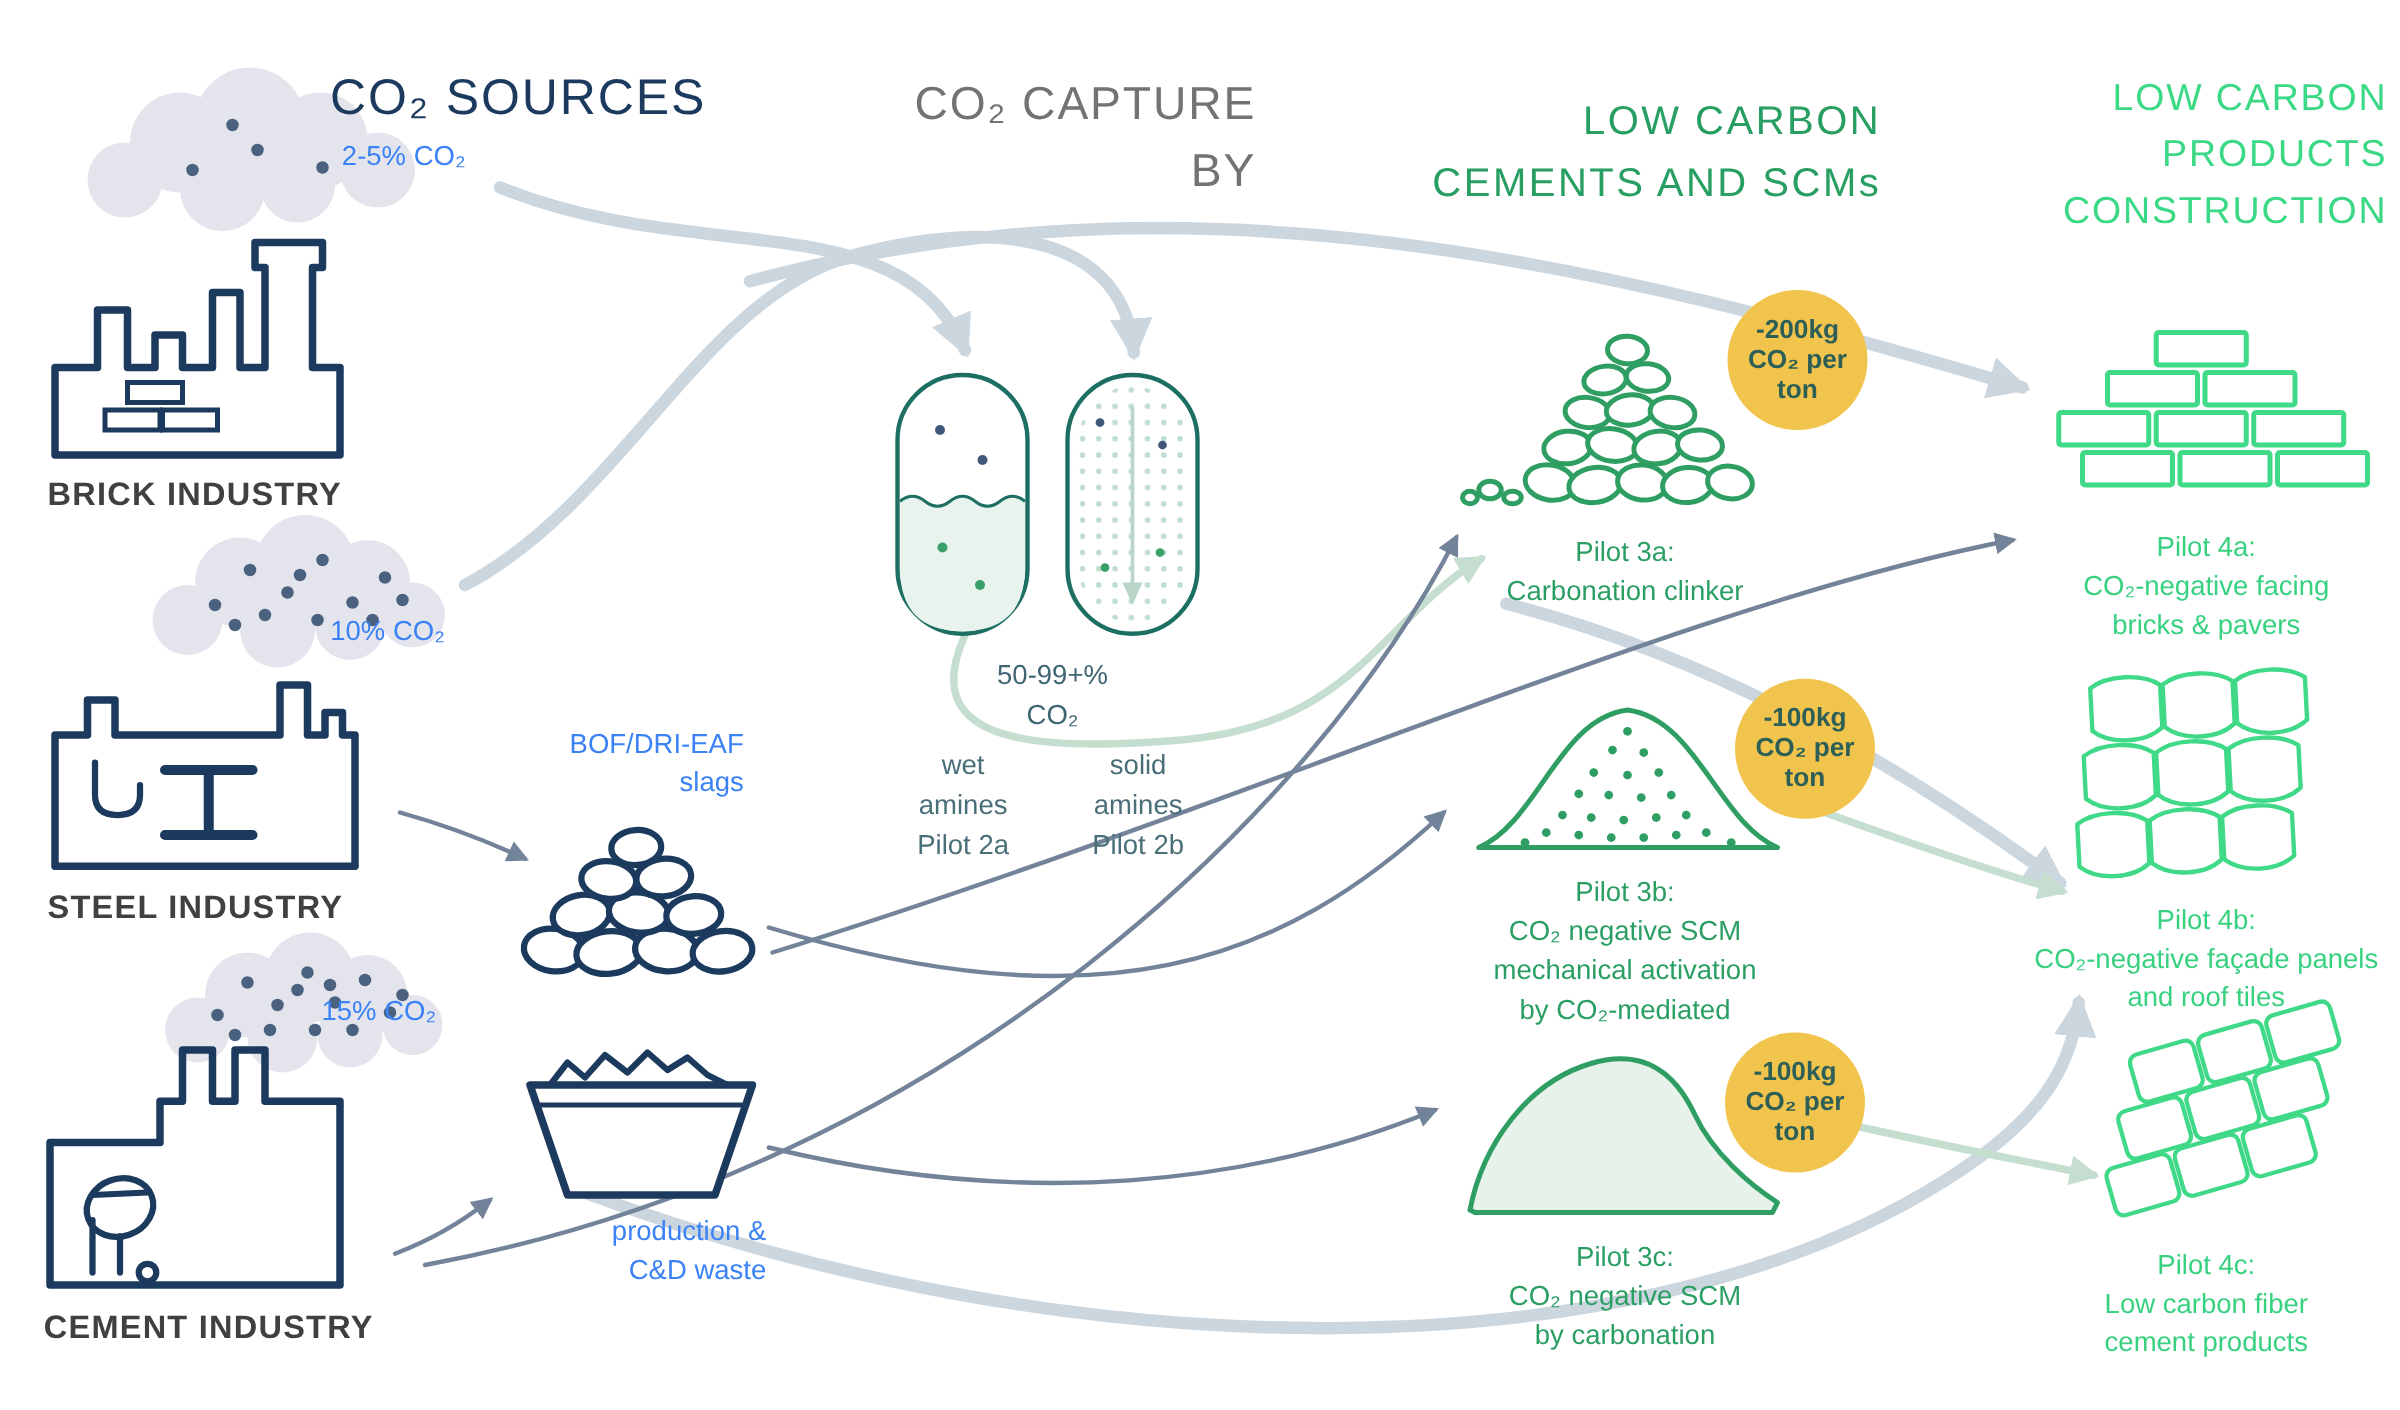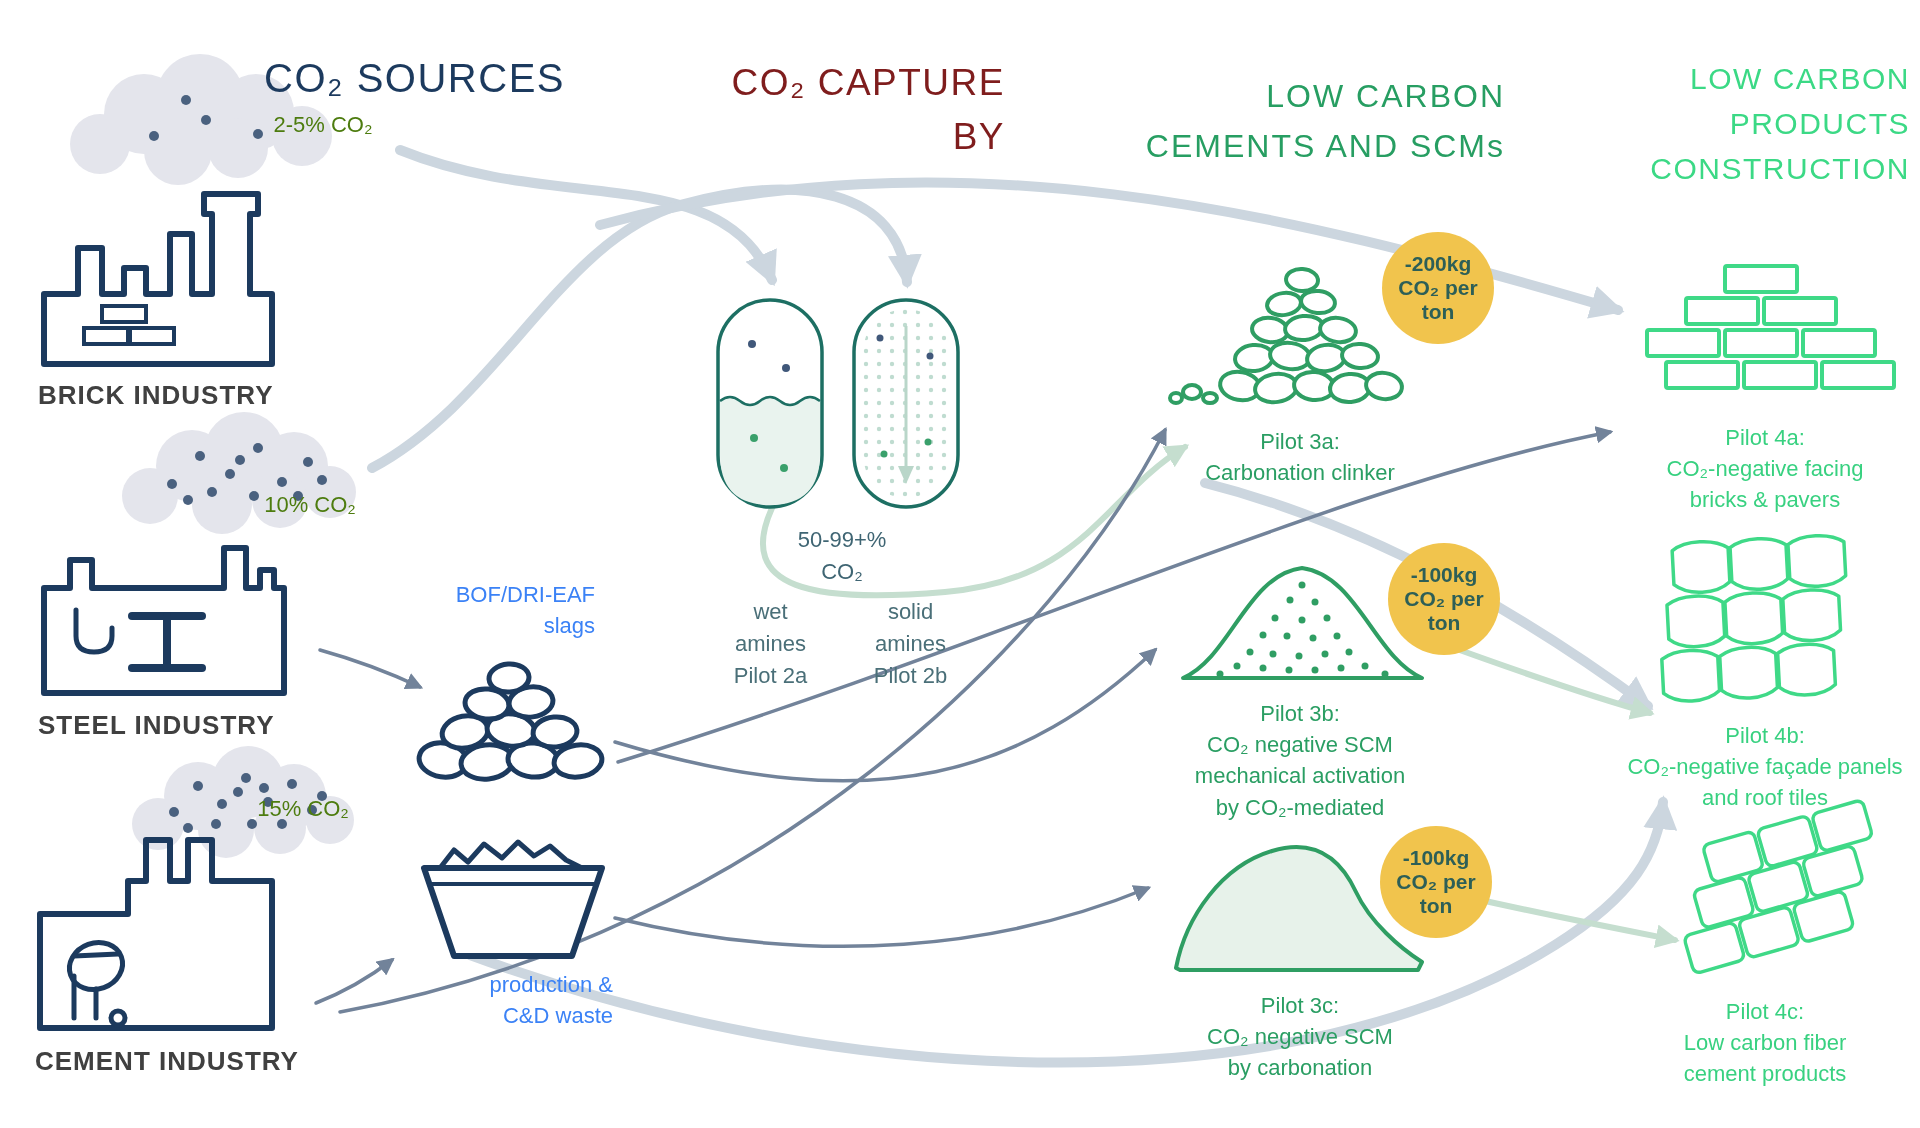--- a/index.html
+++ b/index.html
@@ -2,24 +2,24 @@
 <html><head>
 <meta charset="utf-8">
 <style>
   html,body{margin:0;padding:0;background:#fff;}
   .stage{position:relative;width:1920px;height:1128px;background:#ffffff;
          font-family:"Liberation Sans","DejaVu Sans",sans-serif;overflow:hidden;}
   .arrows{position:absolute;left:0;top:0;z-index:1;}
   .fig{position:absolute;overflow:visible;z-index:2;}
   .title{position:absolute;font-weight:400;text-align:right;letter-spacing:1.5px;z-index:3;}
   .t-sources{left:215px;top:56px;width:350px;font-size:40px;color:#1c3a5e;}
-  .t-capture{left:655px;top:56px;width:350px;font-size:37px;color:#7f1d1d;line-height:1.45;}
+  .t-capture{left:655px;top:56px;width:350px;font-size:37px;color:#737373;line-height:1.45;}
   .t-cements{left:1095px;top:72px;width:410px;font-size:32px;color:#279e62;line-height:1.55;letter-spacing:2px;}
   .t-products{left:1620px;top:56px;width:290px;font-size:30px;color:#3bd985;line-height:1.5;}
-  .pct{position:absolute;font-size:22px;color:#4d7c0f;text-align:center;z-index:3;}
+  .pct{position:absolute;font-size:22px;color:#3b82f6;text-align:center;z-index:3;}
   .l-brick-pct{left:238px;top:112px;width:170px;}
   .l-steel-pct{left:240px;top:492px;width:140px;}
   .l-cement-pct{left:238px;top:796px;width:130px;}
   .ind{position:absolute;font-size:26px;font-weight:700;color:#404040;letter-spacing:1px;z-index:3;}
   .l-brick{left:38px;top:380px;}
   .l-steel{left:38px;top:710px;}
   .l-cement{left:35px;top:1046px;}
   .cap-label{position:absolute;font-size:22px;color:#4a6f78;text-align:center;line-height:1.45;z-index:3;}
   .l-purity{left:752px;top:524px;width:180px;color:#3f6573;}
   .l-wet{left:698px;top:596px;width:145px;}

